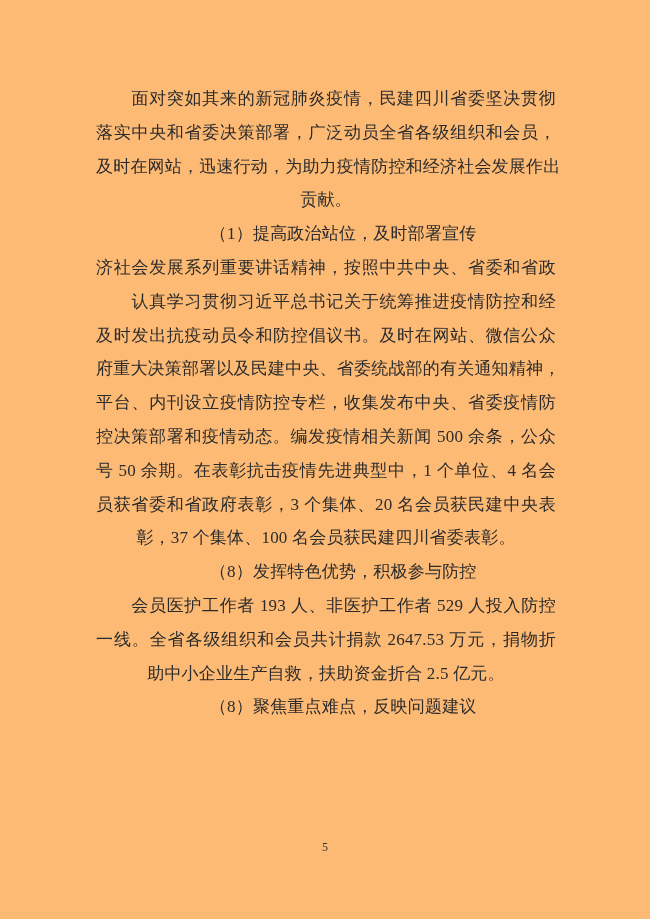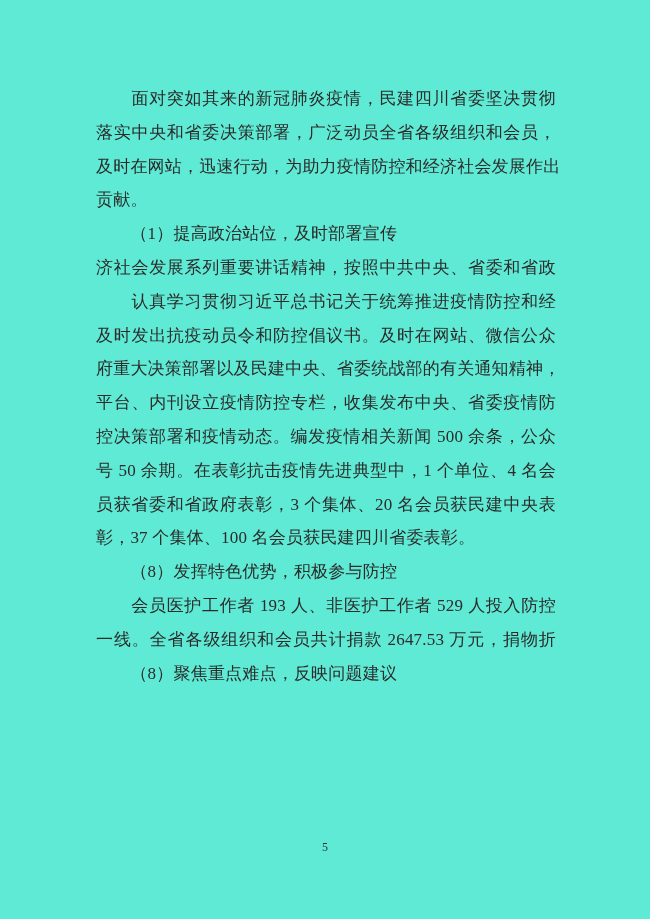--- a/index.html
+++ b/index.html
@@ -8,38 +8,38 @@
     width: 650px;
     height: 919px;
     background: #fdfdfd;
     overflow: hidden;
   }
   .page {
     position: absolute;
     left: 0; top: 0;
     width: 650px;
     height: 919px;
-    background: #5eead4;
+    background: #fdba74;
     font-family: "Liberation Serif", "DejaVu Serif", serif;
     color: #2b2b2b;
   }
   .text-block {
     position: absolute;
     left: 96px;
     top: 82px;
     width: 460px;
   }
   .ln {
     margin: 0;
     padding: 0;
     font-size: 17px;
     line-height: 33.8px;
     height: 33.8px;
     color: #2b2b2b;
-    text-align: left;
+    text-align: center;
     white-space: nowrap;
     letter-spacing: 0.2px;
   }
   
   .ln.full {
     text-align: justify;
     text-align-last: justify;
   }
   .footer {
     position: absolute;
@@ -67,16 +67,17 @@
     <p class="ln full">及时发出抗疫动员令和防控倡议书。及时在网站、微信公众</p>
     <p class="ln full">府重大决策部署以及民建中央、省委统战部的有关通知精神，</p>
     <p class="ln full">平台、内刊设立疫情防控专栏，收集发布中央、省委疫情防</p>
     <p class="ln full">控决策部署和疫情动态。编发疫情相关新闻 500 余条，公众</p>
     <p class="ln full">号 50 余期。在表彰抗击疫情先进典型中，1 个单位、4 名会</p>
     <p class="ln full">员获省委和省政府表彰，3 个集体、20 名会员获民建中央表</p>
     <p class="ln">彰，37 个集体、100 名会员获民建四川省委表彰。</p>
     <p class="ln">　　（8）发挥特色优势，积极参与防控</p>
     <p class="ln full">　　会员医护工作者 193 人、非医护工作者 529 人投入防控</p>
     <p class="ln full">一线。全省各级组织和会员共计捐款 2647.53 万元，捐物折</p>
+    <p class="ln">助中小企业生产自救，扶助资金折合 2.5 亿元。</p>
     <p class="ln">　　（8）聚焦重点难点，反映问题建议</p>
   </div>
   <div class="footer">5</div>
 </div>
 
 </body></html>

